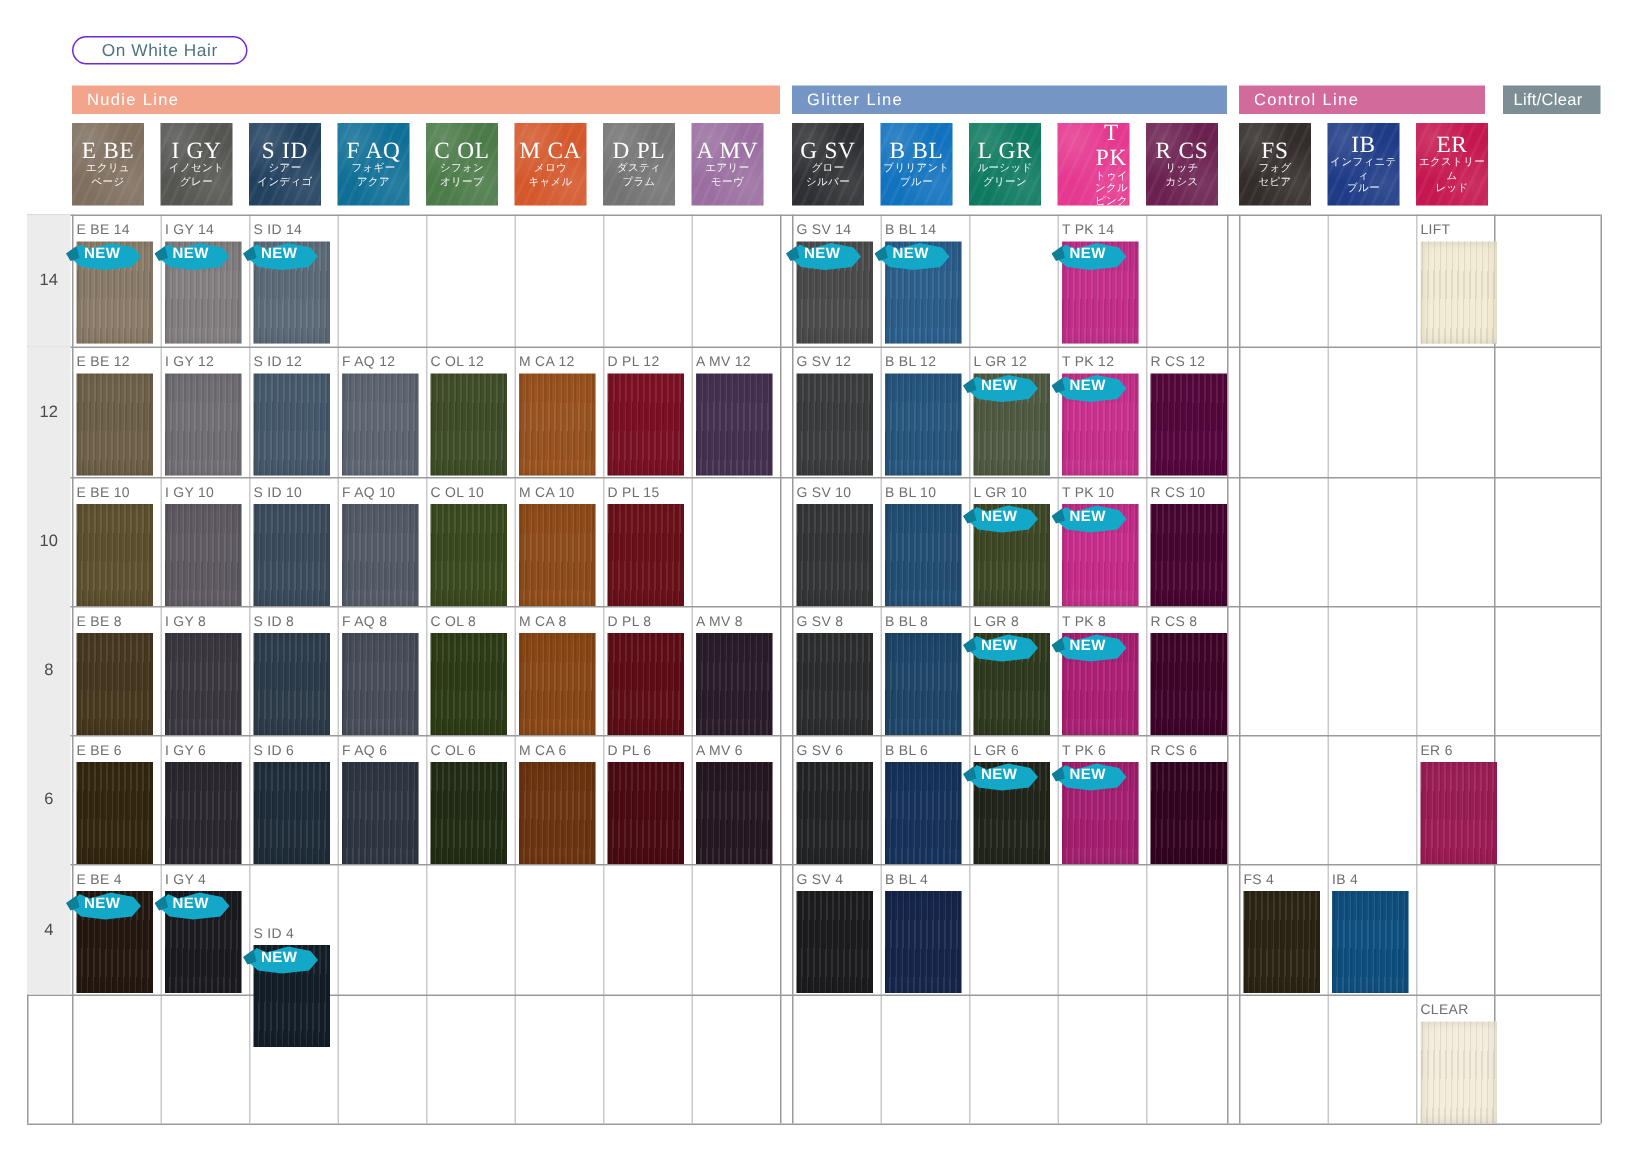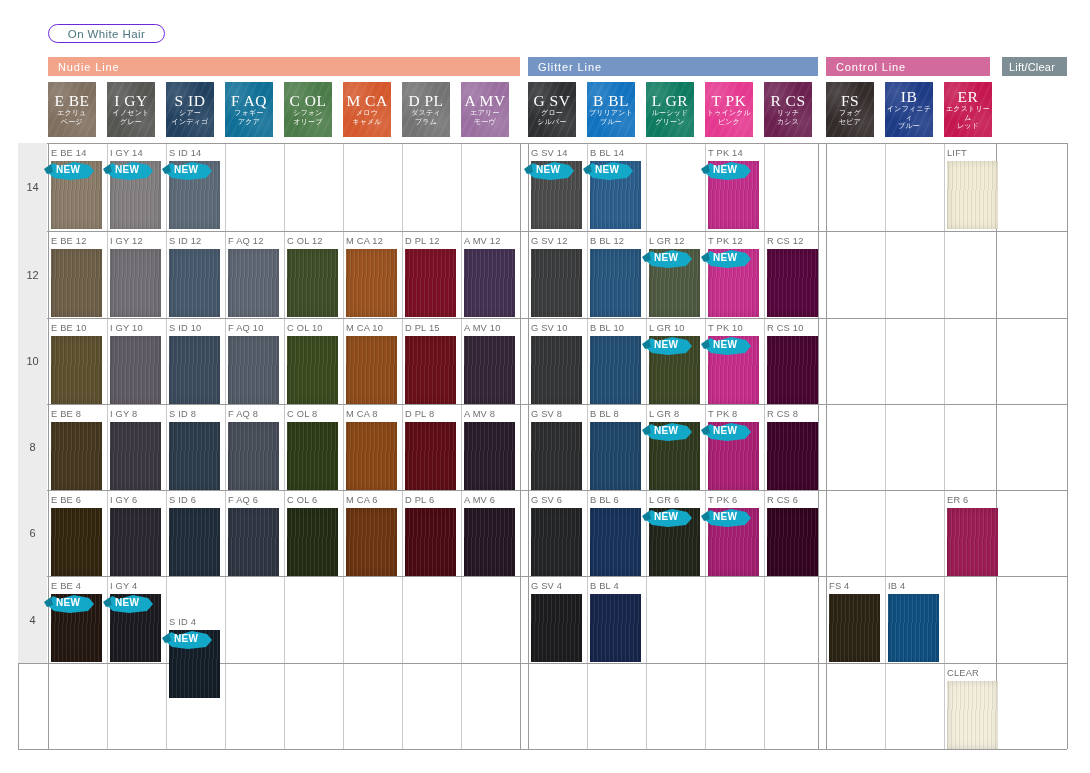--- a/index.html
+++ b/index.html
@@ -166,21 +166,21 @@
       <div class="headtile" style="left: 587px; background: rgb(17, 114, 190);">
         <div class="htcode">B BL</div>
         <div class="htjp">ブリリアント</div>
         <div class="htjp">ブルー</div>
       </div>
       <div class="headtile" style="left: 646px; background: rgb(14, 122, 95);">
         <div class="htcode">L GR</div>
         <div class="htjp">ルーシッド</div>
         <div class="htjp">グリーン</div>
       </div>
-      <div class="headtile" style="left: 705px; background: rgb(229, 56, 143);">
+      <div class="headtile" style="left: 705px; background: rgb(229, 56, 143); padding-left: 24px;">
         <div class="htcode">T PK</div>
         <div class="htjp">トゥインクル</div>
         <div class="htjp">ピンク</div>
       </div>
       <div class="headtile" style="left: 764px; background: rgb(107, 33, 80);">
         <div class="htcode">R CS</div>
         <div class="htjp">リッチ</div>
         <div class="htjp">カシス</div>
       </div>
       <div class="headtile" style="left: 826px; background: rgb(51, 44, 43);">
@@ -372,24 +372,20 @@
         <div class="swatch" style="background: repeating-linear-gradient(91deg, rgba(255, 255, 255, 0.09) 0px, rgba(255, 255, 255, 0.09) 1px, rgba(0, 0, 0, 0.08) 1px, rgba(0, 0, 0, 0.08) 2px, rgba(255, 255, 255, 0) 2px, rgba(255, 255, 255, 0) 4px) rgb(58, 74, 30);"></div>
       </div>
       <div class="cell" style="left: 344px; top: 180px; height: 76px;">
         <div class="clabel">M CA 10</div>
         <div class="swatch" style="background: repeating-linear-gradient(91deg, rgba(255, 255, 255, 0.09) 0px, rgba(255, 255, 255, 0.09) 1px, rgba(0, 0, 0, 0.08) 1px, rgba(0, 0, 0, 0.08) 2px, rgba(255, 255, 255, 0) 2px, rgba(255, 255, 255, 0) 4px) rgb(143, 76, 26);"></div>
       </div>
       <div class="cell" style="left: 403px; top: 180px; height: 76px;">
         <div class="clabel">D PL 15</div>
         <div class="swatch" style="background: repeating-linear-gradient(91deg, rgba(255, 255, 255, 0.09) 0px, rgba(255, 255, 255, 0.09) 1px, rgba(0, 0, 0, 0.08) 1px, rgba(0, 0, 0, 0.08) 2px, rgba(255, 255, 255, 0) 2px, rgba(255, 255, 255, 0) 4px) rgb(106, 16, 25);"></div>
       </div>
-      <div class="cell" style="left: 462px; top: 180px; height: 76px;">
-        <div class="clabel">A MV 10</div>
-        <div class="swatch" style="background: repeating-linear-gradient(91deg, rgba(255, 255, 255, 0.09) 0px, rgba(255, 255, 255, 0.09) 1px, rgba(0, 0, 0, 0.08) 1px, rgba(0, 0, 0, 0.08) 2px, rgba(255, 255, 255, 0) 2px, rgba(255, 255, 255, 0) 4px) rgb(52, 37, 54);"></div>
-      </div>
       <div class="cell" style="left: 529px; top: 180px; height: 76px;">
         <div class="clabel">G SV 10</div>
         <div class="swatch" style="background: repeating-linear-gradient(91deg, rgba(255, 255, 255, 0.09) 0px, rgba(255, 255, 255, 0.09) 1px, rgba(0, 0, 0, 0.08) 1px, rgba(0, 0, 0, 0.08) 2px, rgba(255, 255, 255, 0) 2px, rgba(255, 255, 255, 0) 4px) rgb(52, 53, 54);"></div>
       </div>
       <div class="cell" style="left: 588px; top: 180px; height: 76px;">
         <div class="clabel">B BL 10</div>
         <div class="swatch" style="background: repeating-linear-gradient(91deg, rgba(255, 255, 255, 0.09) 0px, rgba(255, 255, 255, 0.09) 1px, rgba(0, 0, 0, 0.08) 1px, rgba(0, 0, 0, 0.08) 2px, rgba(255, 255, 255, 0) 2px, rgba(255, 255, 255, 0) 4px) rgb(35, 78, 115);"></div>
       </div>
       <div class="cell" style="left: 647px; top: 180px; height: 76px;">
         <div class="clabel">L GR 10</div>

